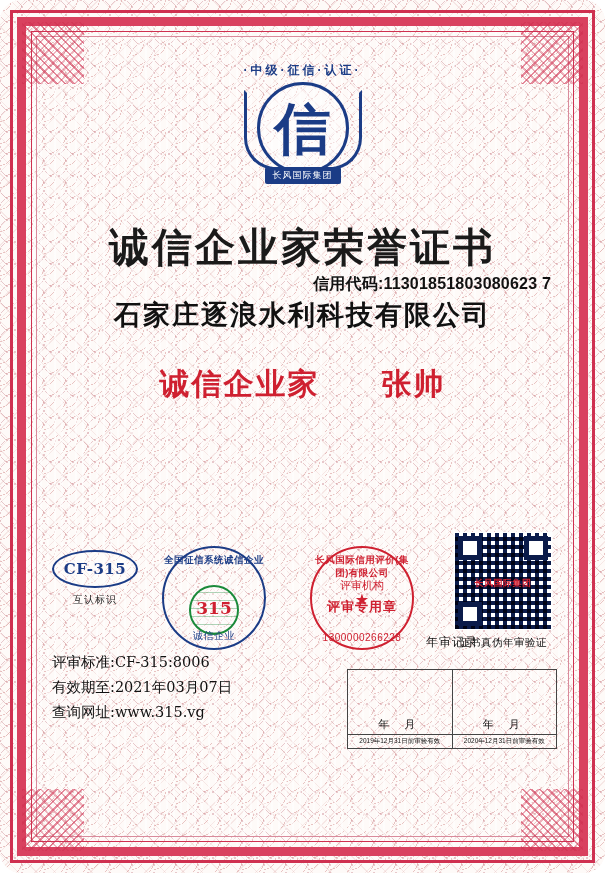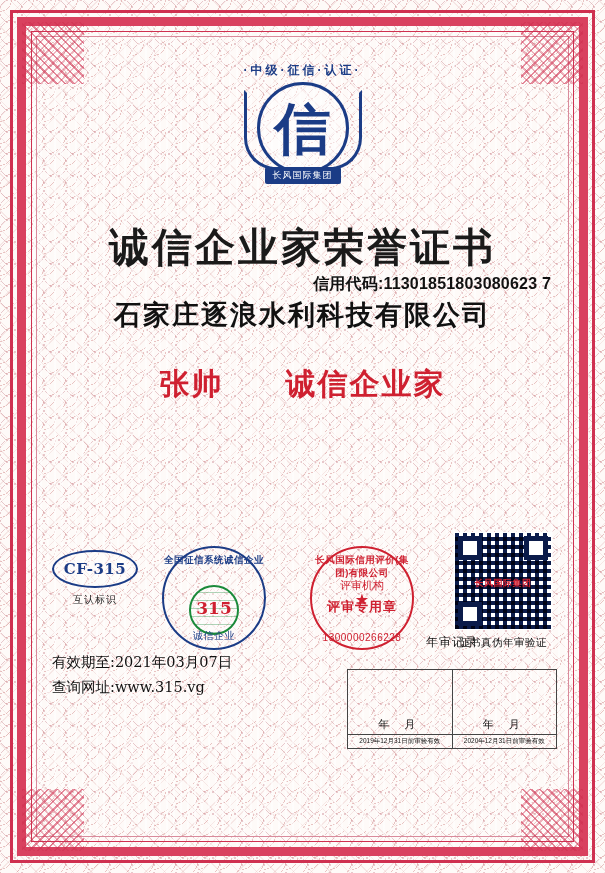--- a/index.html
+++ b/index.html
@@ -14,20 +14,21 @@
     overflow: hidden;
   }
 
   
   .certificate {
     position: relative;
     width: 605px;
     height: 873px;
     background: #fdf8f6;
     overflow: hidden;
+    border-radius: 21px;
   }
 
   
   .bg-pattern {
     position: absolute;
     left: 0; top: 0; right: 0; bottom: 0;
     background-color: #fefaf8;
     background-image:
       repeating-radial-gradient(circle at 0 0, rgba(214,150,150,0.55) 0 0.6px, rgba(255,255,255,0) 0.6px 11px),
       repeating-radial-gradient(circle at 11px 11px, rgba(205,140,150,0.45) 0 0.6px, rgba(255,255,255,0) 0.6px 11px),
@@ -447,22 +448,22 @@
       <div class="emblem-band">长风国际集团</div>
     </div>
 
     <div class="main-title">诚信企业家荣誉证书</div>
 
     <div class="credit-code">信用代码:11301851803080623 7</div>
 
     <div class="company-name">石家庄逐浪水利科技有限公司</div>
 
     <div class="recipient-row">
+      <span>诚信企业家</span>
       <span>张帅</span>
-      <span>诚信企业家</span>
     </div>
 
     <div class="seals">
 
       <div class="seal-cf">
         <div class="cf-ellipse">CF-315</div>
         <div class="cf-caption">互认标识</div>
       </div>
 
       <div class="seal-round seal-blue">
@@ -483,20 +484,21 @@
         <div class="qr">
           <div class="qr-corner-bl"></div>
           <div class="qr-overlay-text">长风国际集团</div>
         </div>
         <div class="qr-caption">证书真伪年审验证</div>
       </div>
 
     </div>
 
     <div class="info-block">
+      <div class="info-line">评审标准:CF-315:8006</div>
       <div class="info-line">有效期至:2021年03月07日</div>
       <div class="info-line">查询网址:www.315.vg</div>
     </div>
 
     <div class="annual-box">
       <div class="annual-title">年审记录</div>
       <table class="annual-table">
         <tbody>
             <tr>
           <td>

